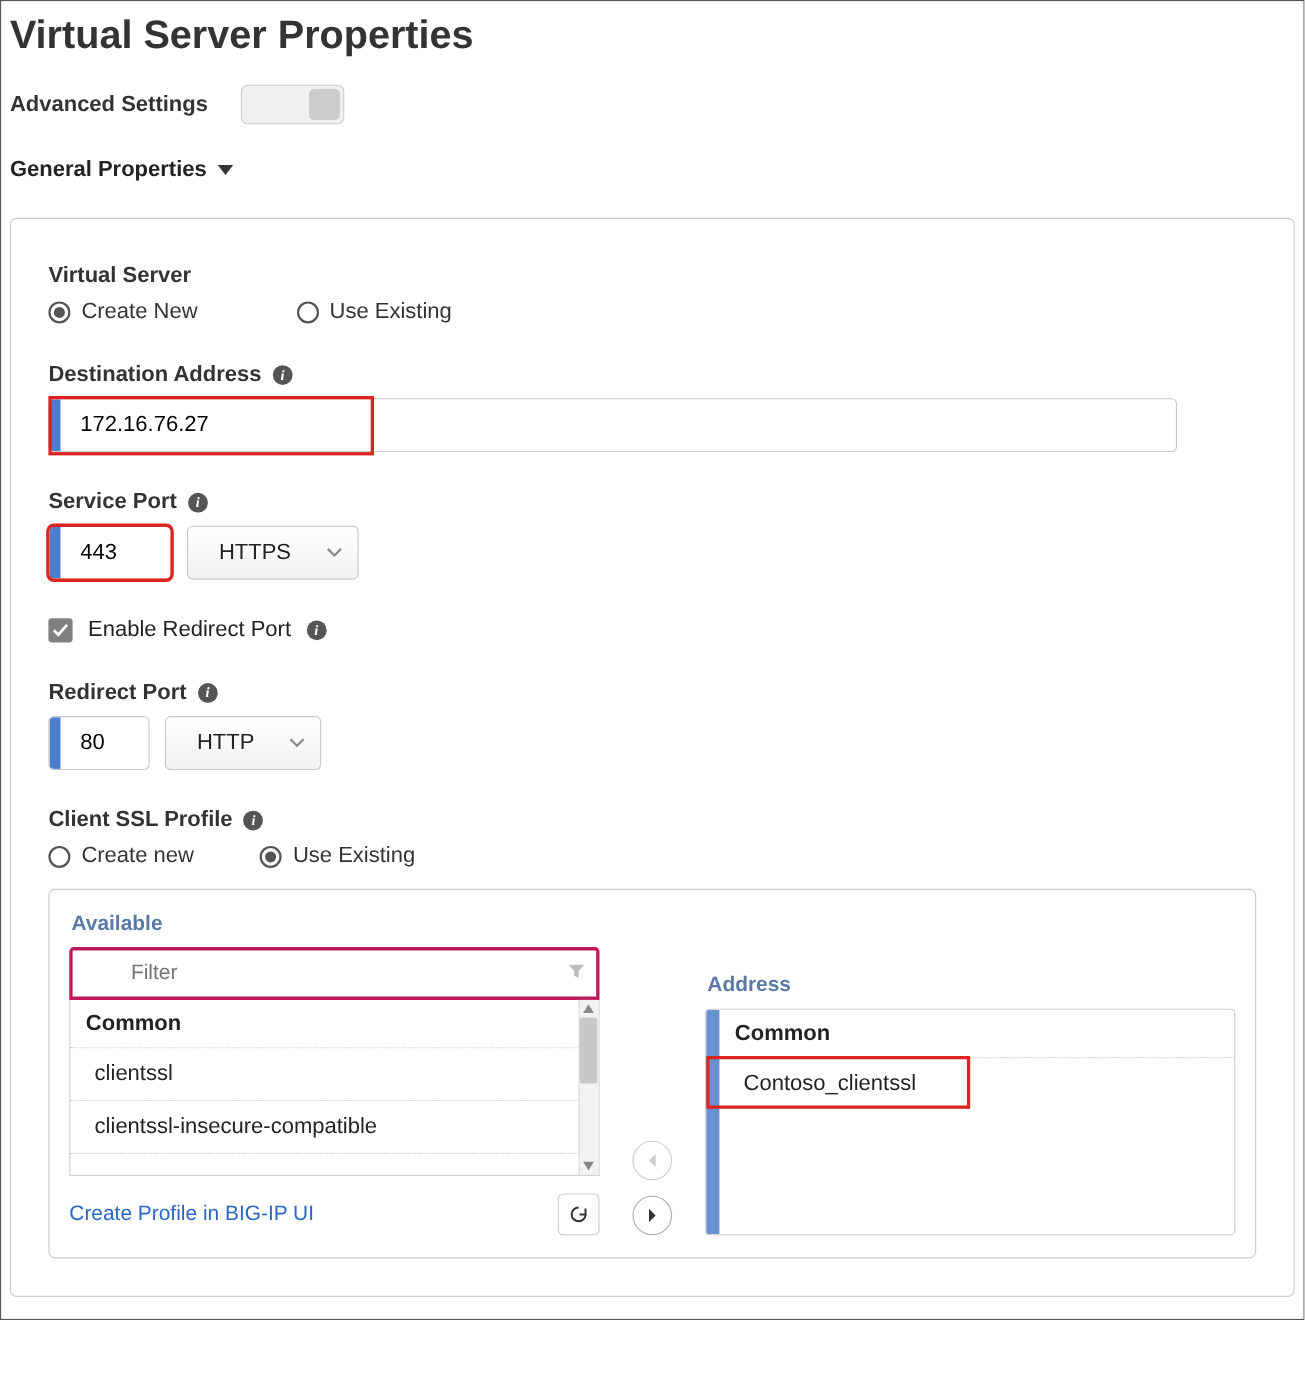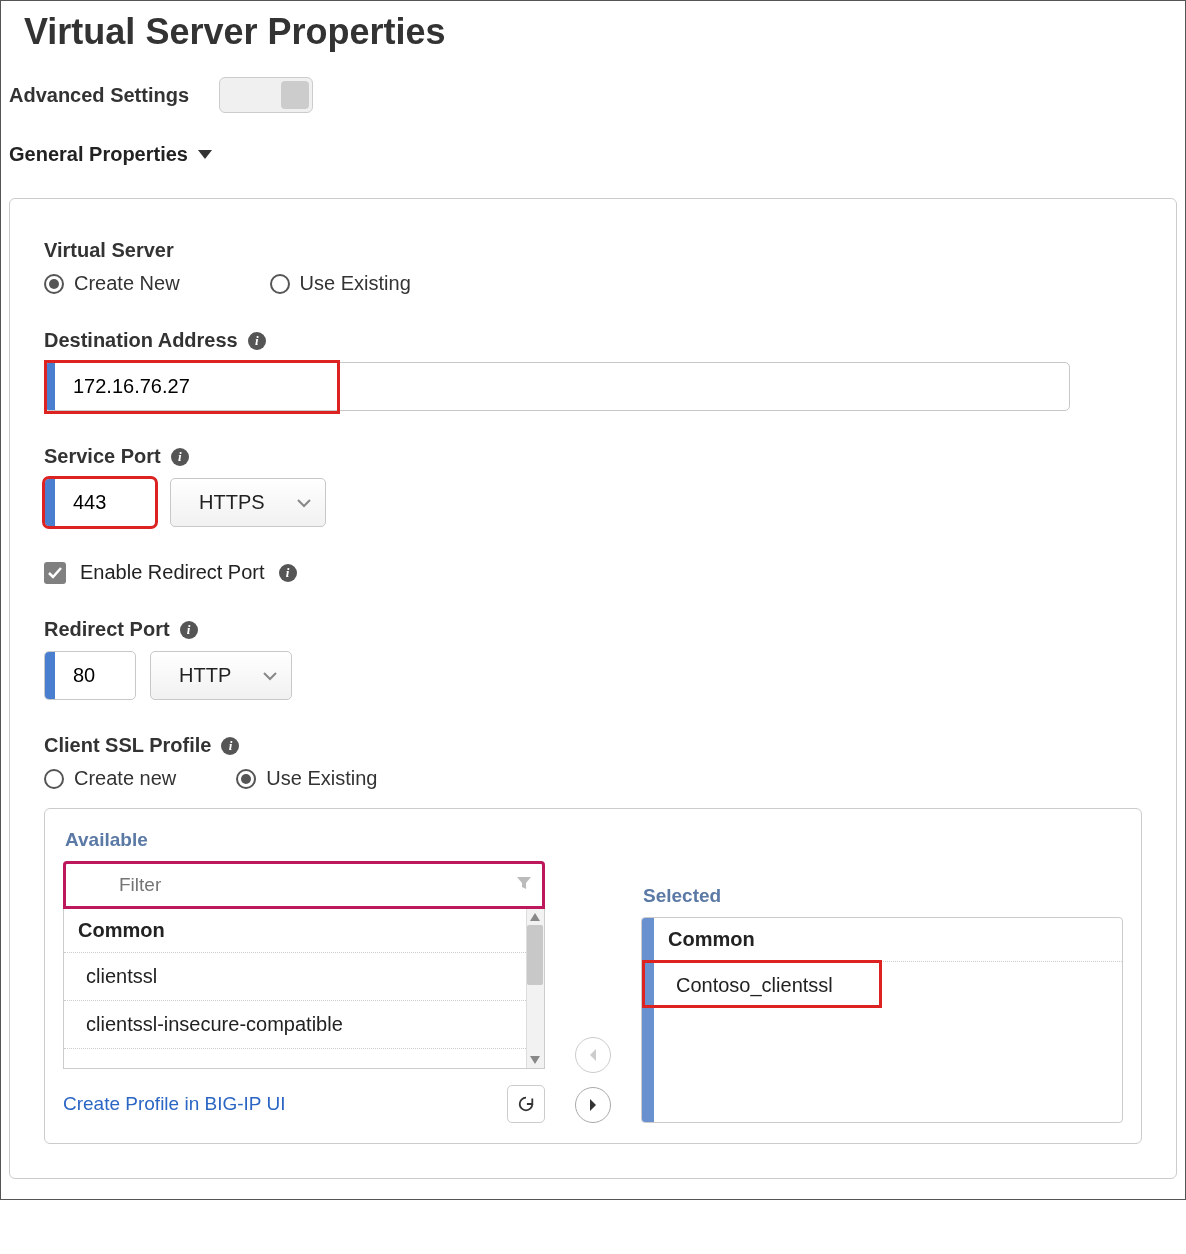--- a/index.html
+++ b/index.html
@@ -10,21 +10,21 @@
     color: #222;
   }
   .page {
     width: 1186px;
     border: 1px solid #555;
     padding: 0 8px 20px 8px;
   }
   h1.page-title {
     font-size: 36px;
     font-weight: 700;
-    margin: 10px 0 24px 15px;
+    margin: 10px 0 24px 0;
     color: #333;
   }
   .adv-row {
     display: flex;
     align-items: center;
     gap: 30px;
     margin-bottom: 30px;
   }
   .adv-label {
     font-size: 20px;
@@ -488,21 +488,21 @@
               </svg>
           </div>
           <div class="circle-btn">
             <svg viewBox="0 0 10 12">
                 <path d="M2 0 L8 6 L2 12 Z" fill="#333"></path>
               </svg>
           </div>
         </div>
 
         <div class="picker-col">
-          <div class="picker-heading">Selected</div>
+          <div class="picker-heading">Address</div>
           <div class="selected-box">
             <div class="ribbon"></div>
             <div class="selected-inner">
               <div class="list-group">Common</div>
               <div style="position:relative;">
                 <div class="list-item">Contoso_clientssl</div>
                 <div class="hl-red-box" style="left:-12px;top:-2px;width:240px;height:48px;"></div>
               </div>
             </div>
           </div>

